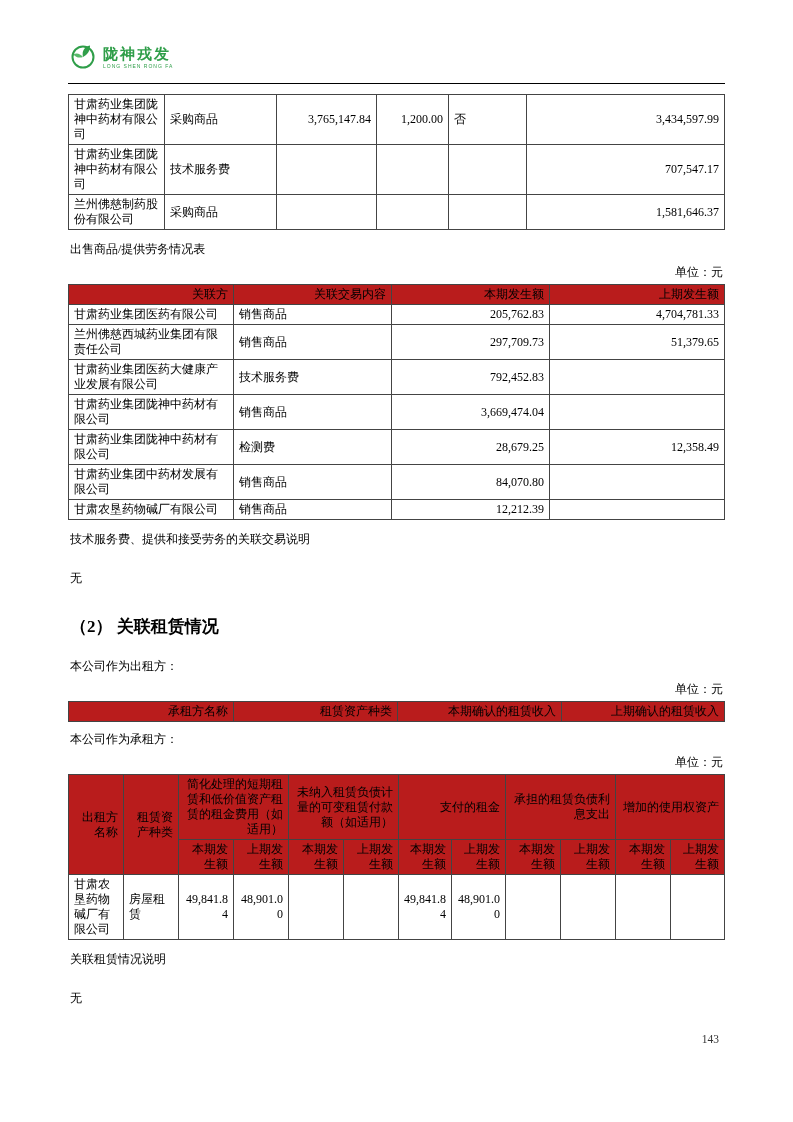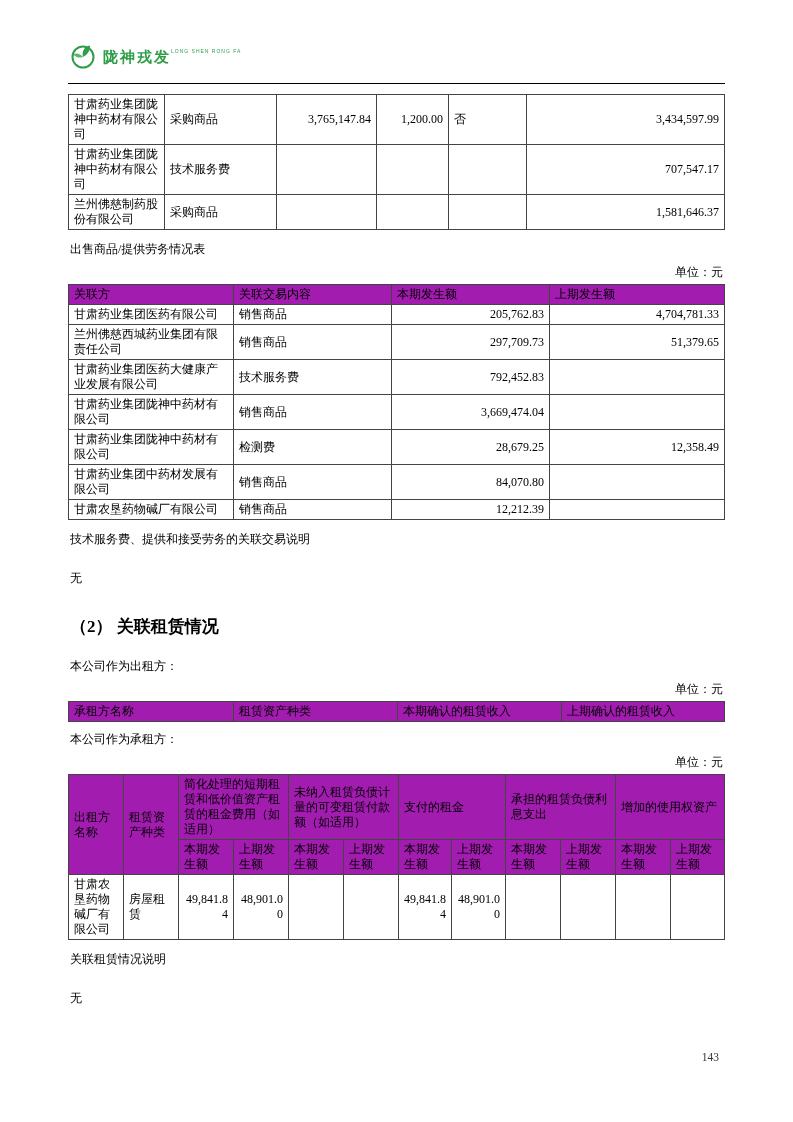--- a/index.html
+++ b/index.html
@@ -10,45 +10,45 @@
     color:#000; font-size:12px; line-height:1.25;
   }
   .content { padding:0 68px; }
 
   
   .doc-header {
     display:flex; justify-content:space-between; align-items:center;
     padding-top:40px; padding-bottom:9px; border-bottom:1px solid #000;
   }
   .logo { display:flex; align-items:center; gap:5px; }
-  .logo-texts { display:flex; flex-direction:row; }
+  .logo-texts { display:flex; flex-direction:column; }
   .logo-name { color:#2f9e49; font-weight:bold; font-size:15px; letter-spacing:2px; font-family:"Liberation Sans",sans-serif; }
   .logo-sub  { color:#2f9e49; font-size:5px; letter-spacing:1px; font-family:"Liberation Sans",sans-serif; }
   .doc-title { font-size:12px; text-align:right; }
 
   
   table.tbl { border-collapse:collapse; table-layout:fixed; width:657px; }
   table.tbl td {
     border:1px solid #444; padding:2px 5px; vertical-align:middle;
     font-size:12px; word-wrap:break-word; overflow:hidden;
   }
   td.tl  { text-align:left; }
   td.num { text-align:right; padding-right:8px; }
   td.brk { word-break:break-all;margin-left:16px; }
-  .hdr td { background:#a21caf; text-align:left; }
+  .hdr td { background:#b91c1c; text-align:right; }
 
   
   .caption   { margin:12px 0 0 2px; }
   .unit      { text-align:right; margin:8px 2px 4px 0; }
   .note      { margin:12px 0 0 2px; }
   .none      { margin:24px 0 0 2px; }
   .heading   { margin:30px 0 0 2px; font-weight:bold; font-size:17px; }
   .sub-label { margin:22px 0 0 2px; }
 
-  .page-number { position:absolute; right:74px; bottom:58px; font-size:11.5px; color:#333; }
+  .page-number { position:absolute; right:74px; bottom:76px; font-size:11.5px; color:#333; }
 </style>
 </head>
 <body>
 
 <div class="content">
 
   <div class="doc-header">
     <div class="logo">
       <span>
         <svg width="30" height="30" viewBox="0 0 30 30">

